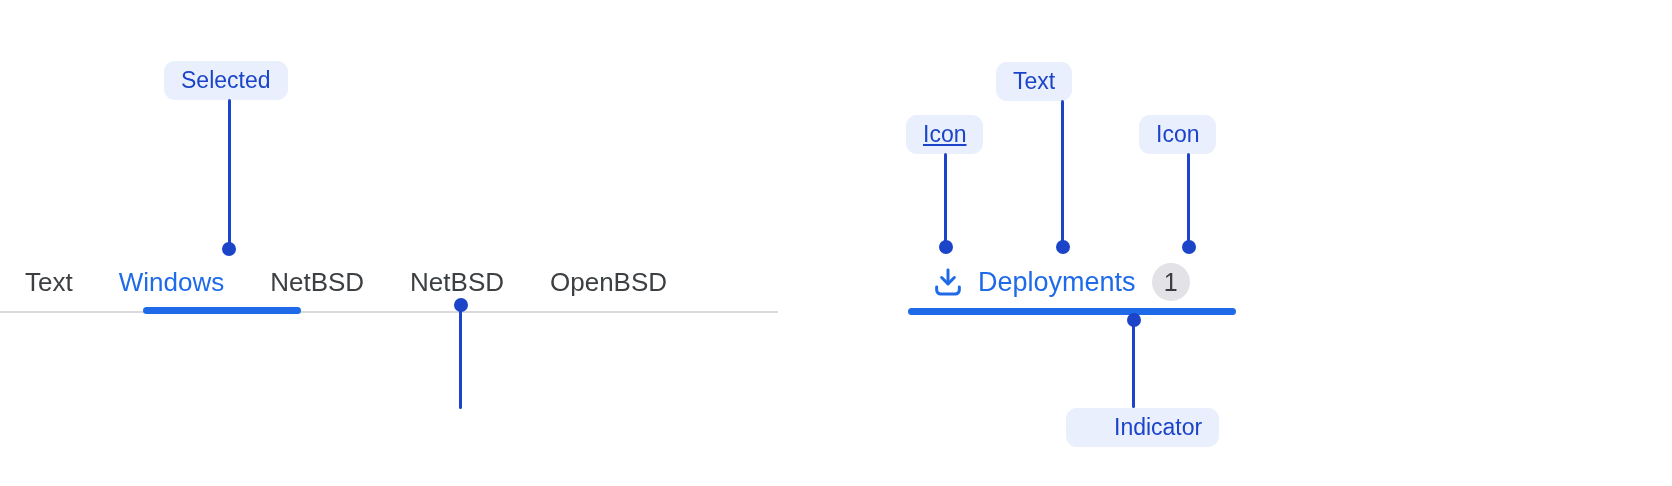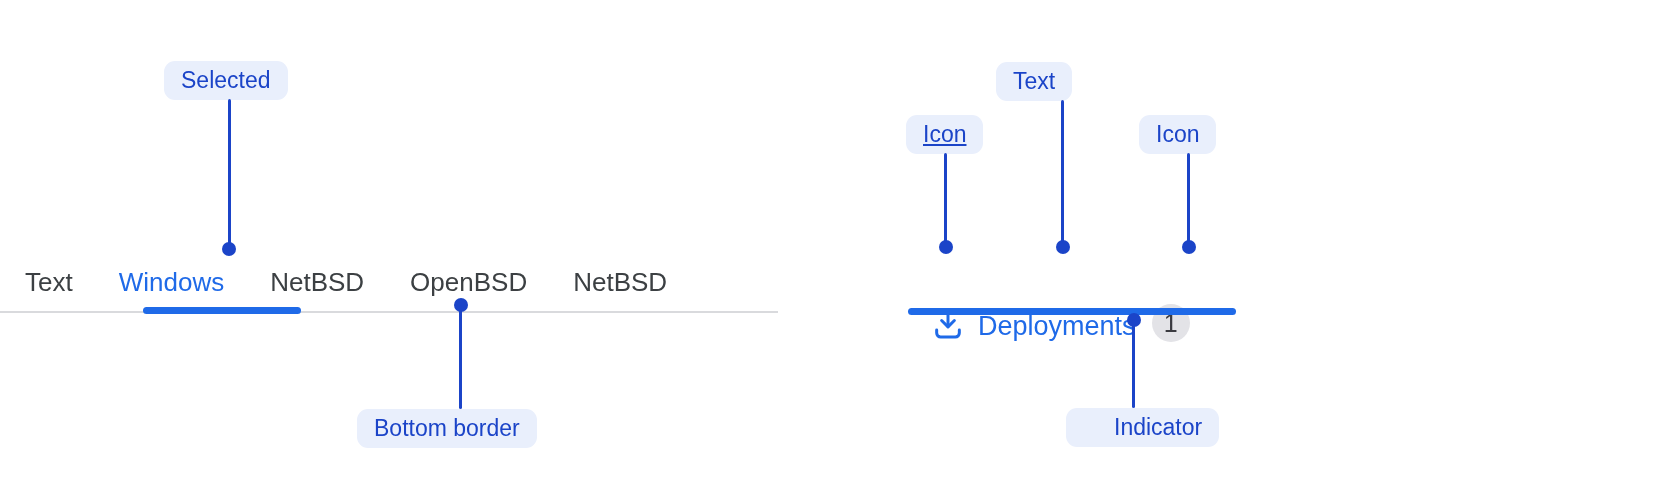--- a/index.html
+++ b/index.html
@@ -41,24 +41,23 @@
     font-size:26px;line-height:40px;
     color:var(--tab-text-gray);
   }
   .tab{cursor:pointer;}
   .tab.selected{color:var(--accent-blue);}
   .gray-border{position:absolute;left:0;top:311px;width:778px;height:2px;background:var(--border-gray);}
   .blue-underline{position:absolute;left:143px;top:307px;width:158px;height:7px;border-radius:4px;background:var(--accent-blue);}
   
   .dep-tab{
     position:absolute;left:931px;top:262px;height:40px;
-    display:flex;align-items:flex-end;gap:13px;
+    display:flex;align-items:center;gap:13px;
     color:var(--accent-blue);font-size:27px;
     cursor:pointer;
-    margin-top:40px;
   }
   .dl-icon{display:inline-flex;align-items:center;}
   .badge{
     display:inline-flex;align-items:center;justify-content:center;
     width:38px;height:38px;border-radius:50%;
     background:var(--badge-bg);color:var(--badge-text);
     font-size:25px;margin-left:3px;
   }
   .indicator-bar{position:absolute;left:908px;top:308px;width:328px;height:7px;border-radius:4px;background:var(--accent-blue);}
 </style>
@@ -68,30 +67,29 @@
 <div class="canvas">
 
   <div class="pill" style="left:164px;top:61px;">Selected</div>
   <div class="vline" style="left:228px;top:99px;height:147px;"></div>
   <div class="dot" style="left:222px;top:242px;"></div>
 
   <div class="tabbar">
     <span class="tab">Text</span>
     <span class="tab selected">Windows</span>
     <span class="tab">NetBSD</span>
+    <span class="tab">NetBSD</span>
     <span class="tab">OpenBSD</span>
-    <span class="tab">NetBSD</span>
   </div>
 
   <div class="gray-border"></div>
   <div class="blue-underline"></div>
 
   <div class="dot" style="left:454px;top:298px;"></div>
   <div class="vline" style="left:459px;top:305px;height:104px;"></div>
-  <div class="pill" style="left:357px;top:409px;">Bottom border</div>
 
   <div class="pill" style="left:906px;top:115px;text-decoration:underline;">Icon</div>
   <div class="vline" style="left:944px;top:153px;height:91px;"></div>
   <div class="dot" style="left:939px;top:240px;"></div>
 
   <div class="pill" style="left:996px;top:62px;">Text</div>
   <div class="vline" style="left:1061px;top:100px;height:144px;"></div>
   <div class="dot" style="left:1056px;top:240px;"></div>
 
   <div class="pill" style="left:1139px;top:115px;">Icon</div>

